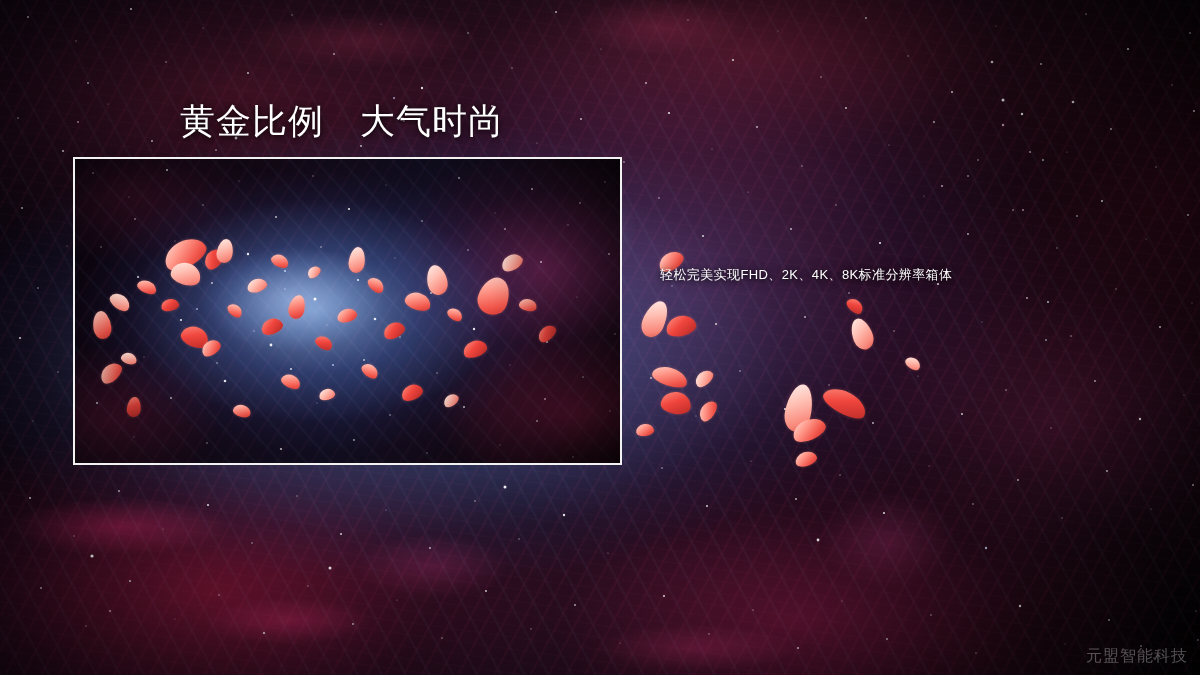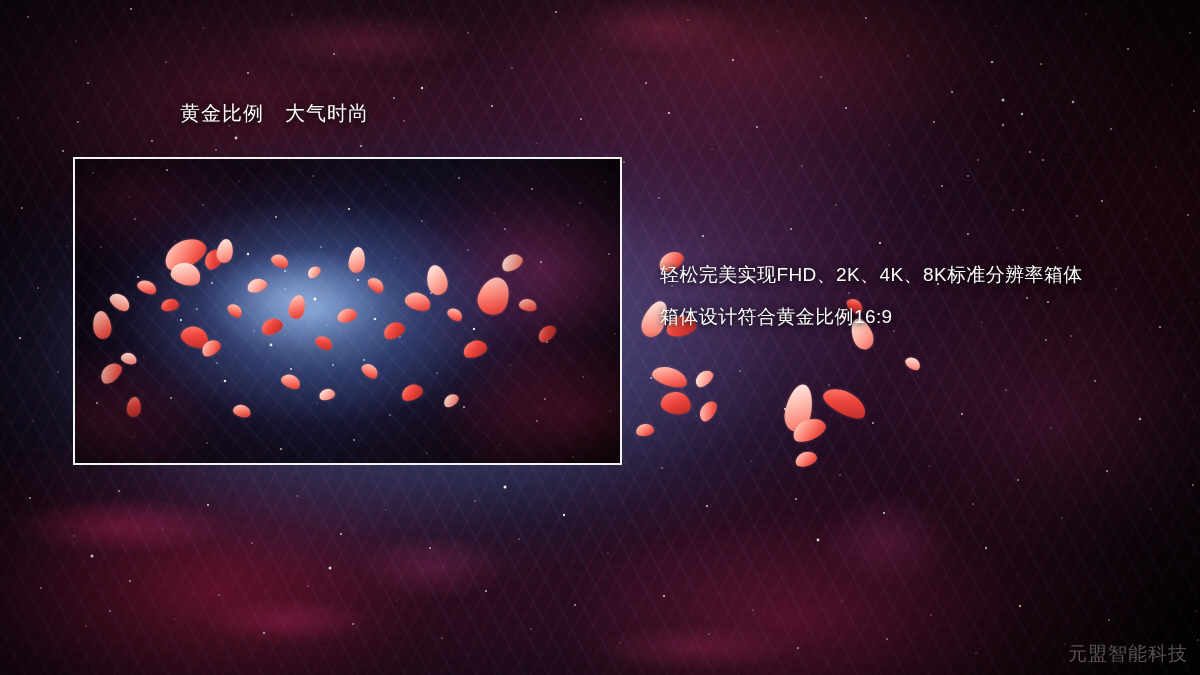--- a/index.html
+++ b/index.html
@@ -116,46 +116,46 @@
   }
   .petal.deep {
     background: linear-gradient(150deg, #ff8f80 0%, #f0463e 45%, #b82824 100%);
   }
 
   
   #slide-title {
     position: absolute;
     left: 180px;
     top: 103px;
-    font-size: 20px;
+    font-size: 35px;
     line-height: 1.05;
     color: #ffffff;
     letter-spacing: 1px;
     white-space: pre;
     text-shadow: 0 1px 5px rgba(0,0,0,0.75), 0 0 14px rgba(0,0,0,0.5);
   }
   #body-copy {
     position: absolute;
     left: 660px;
     top: 254px;
     width: 520px;
   }
   #body-copy .copy-line {
-    font-size: 19px;
+    font-size: 13px;
     line-height: 42px;
     color: #ffffff;
     letter-spacing: 0.4px;
     white-space: nowrap;
     text-shadow: 0 1px 5px rgba(0,0,0,0.8), 0 0 12px rgba(0,0,0,0.55);
   }
   #watermark {
     position: absolute;
     right: 12px;
     bottom: 8px;
-    font-size: 19px;
+    font-size: 16px;
     letter-spacing: 1px;
     color: rgba(200,195,200,0.40);
   }
 </style>
 </head>
 <body>
 
 <div id="slide">
 
   <div class="bg-base"></div>
@@ -499,18 +499,17 @@
       <div class="petal pale" style="left:368px; top:236px; width:16px; height:11px; transform:rotate(-36deg);"></div>
     </div>
 
     <div class="panel-vignette"></div>
   </div>
 
   <div id="slide-title">黄金比例　大气时尚</div>
 
   <div id="body-copy">
     <div class="copy-line">轻松完美实现FHD、2K、4K、8K标准分辨率箱体</div>
-    <div class="copy-line">箱体设计符合黄金比例16:9</div>
   </div>
 
   <div id="watermark">元盟智能科技</div>
 
 </div>
 
 </body></html>

